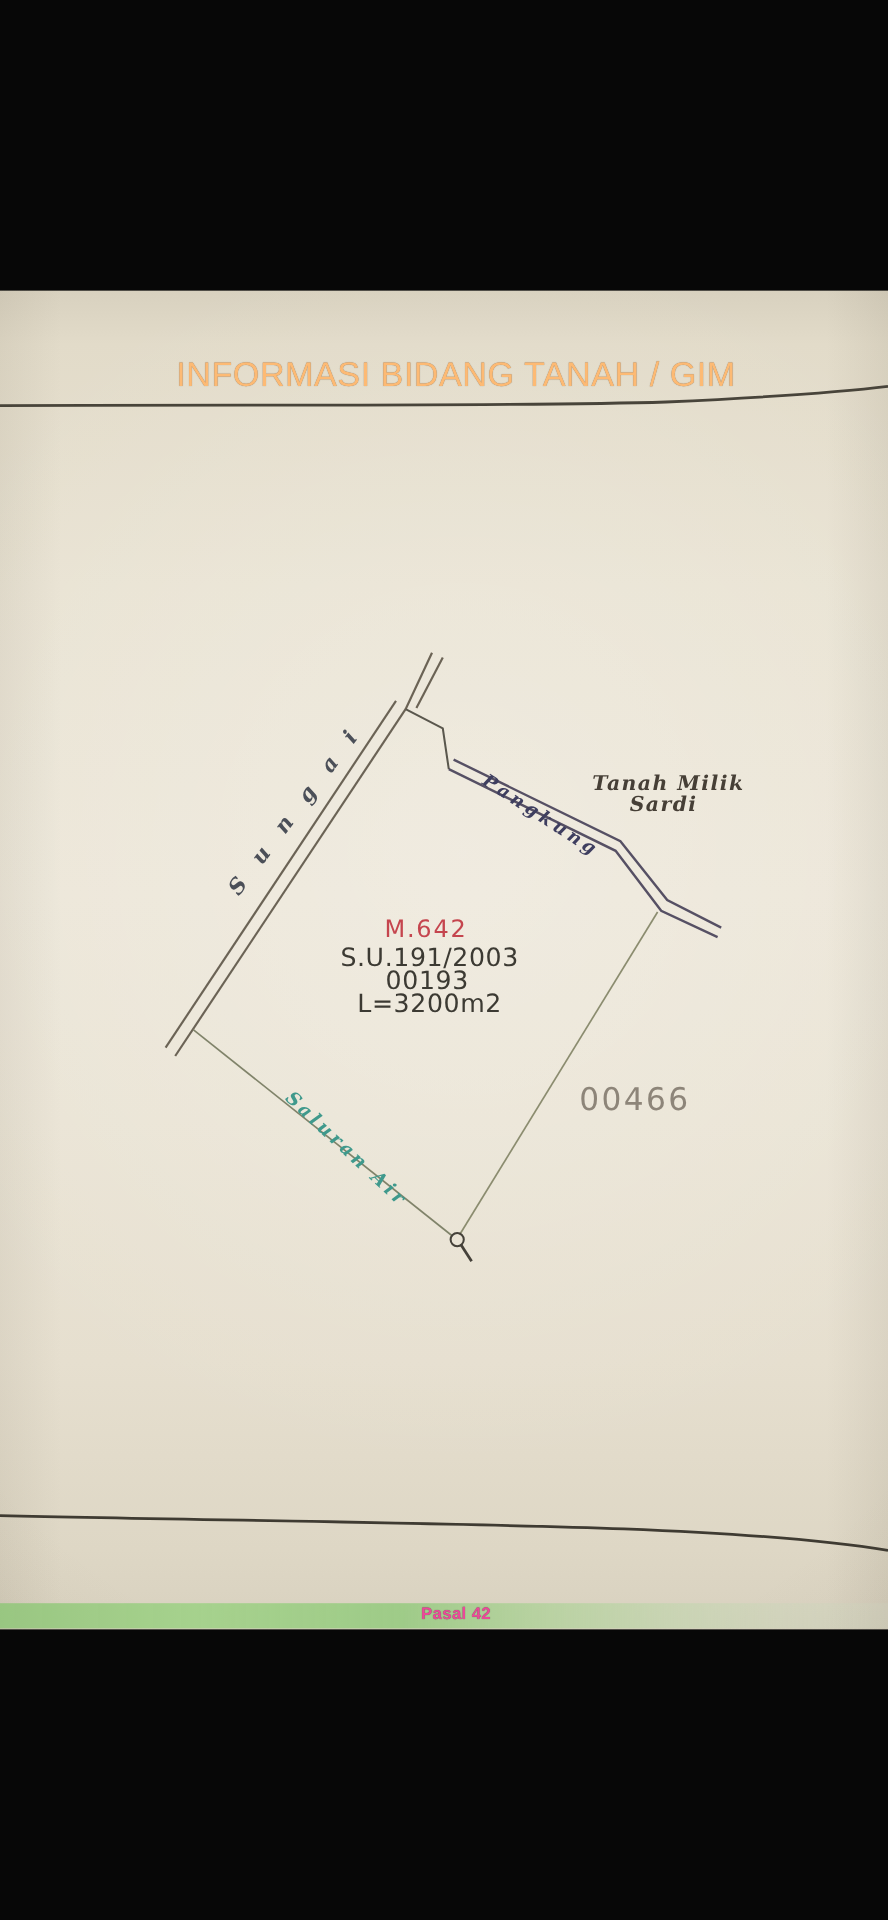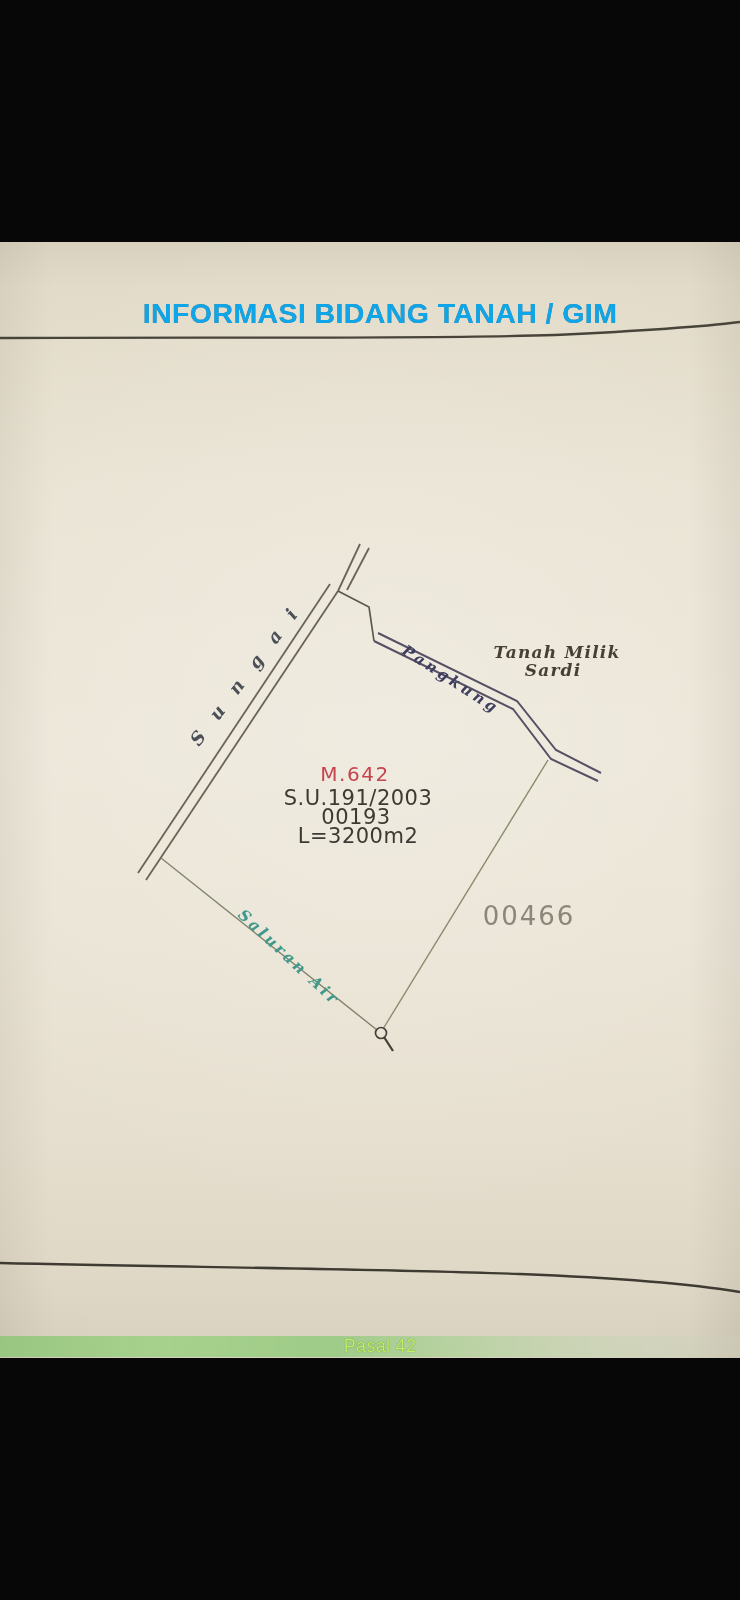--- a/index.html
+++ b/index.html
@@ -18,36 +18,36 @@
       linear-gradient(180deg,#d8d1bf 0%,#e2dbc9 4%,#e9e3d3 22%,#ece6d8 45%,#eae4d5 62%,#e6dfcf 80%,#ded7c5 94%,#d8d1bf 100%);
   }
   #paper::after{
     content:"";position:absolute;inset:0;pointer-events:none;
     background:
       radial-gradient(120% 95% at 50% 45%, rgba(0,0,0,0) 62%, rgba(92,80,58,0.12) 100%),
       linear-gradient(90deg, rgba(80,70,50,0.07) 0%, rgba(0,0,0,0) 7%, rgba(0,0,0,0) 93%, rgba(80,70,50,0.08) 100%);
   }
   #doc-title{
     position:absolute;left:380px;top:297px;transform:translateX(-50%);
-    white-space:nowrap;font-weight:bold;font-size:28.5px;letter-spacing:0.4px;
-    color:#0ea5e9;text-shadow:0 0 0.6px rgba(58,54,46,0.65);
+    white-space:nowrap;font-weight:normal;font-size:28.5px;letter-spacing:0.4px;
+    color:#fdba74;text-shadow:0 0 0.6px rgba(58,54,46,0.65);
   }
   #sketch-svg{position:absolute;left:0;top:0;width:740px;height:1600px;}
   #green-highlight{
     position:absolute;left:0;top:1336px;width:740px;height:21px;
     background:linear-gradient(90deg,
       rgba(148,198,125,0.92) 0%, rgba(163,209,138,0.95) 22%,
       rgba(150,202,128,0.88) 45%, rgba(172,210,150,0.70) 62%,
       rgba(186,214,168,0.50) 76%, rgba(196,216,182,0.32) 88%,
       rgba(205,215,195,0.22) 100%);
     filter:blur(0.4px);
   }
   #footer-note{
     position:absolute;left:380px;top:1336px;transform:translateX(-50%);
-    font-weight:normal;font-size:18px;color:#bef264;letter-spacing:0.3px;
+    font-weight:bold;font-size:14px;color:#ec4899;letter-spacing:0.3px;
     text-shadow:0 0 0.8px rgba(45,43,37,0.7);white-space:nowrap;
   }
   
   text{font-family:"DejaVu Sans",sans-serif;}
   .cad-text{fill:#3c3a33;font-size:21px;letter-spacing:0.5px;text-anchor:middle;}
   .parcel-id{fill:#c5454e;font-size:20px;letter-spacing:1.5px;text-anchor:middle;}
   .neighbor{fill:#8d8579;font-size:26px;letter-spacing:2px;text-anchor:middle;}
   .owner-note{font-family:"DejaVu Serif",serif;font-style:italic;font-weight:bold;
     fill:#463f36;font-size:17px;letter-spacing:1.2px;text-anchor:middle;}
   .river-word{font-family:"DejaVu Serif",serif;font-style:italic;font-weight:bold;

